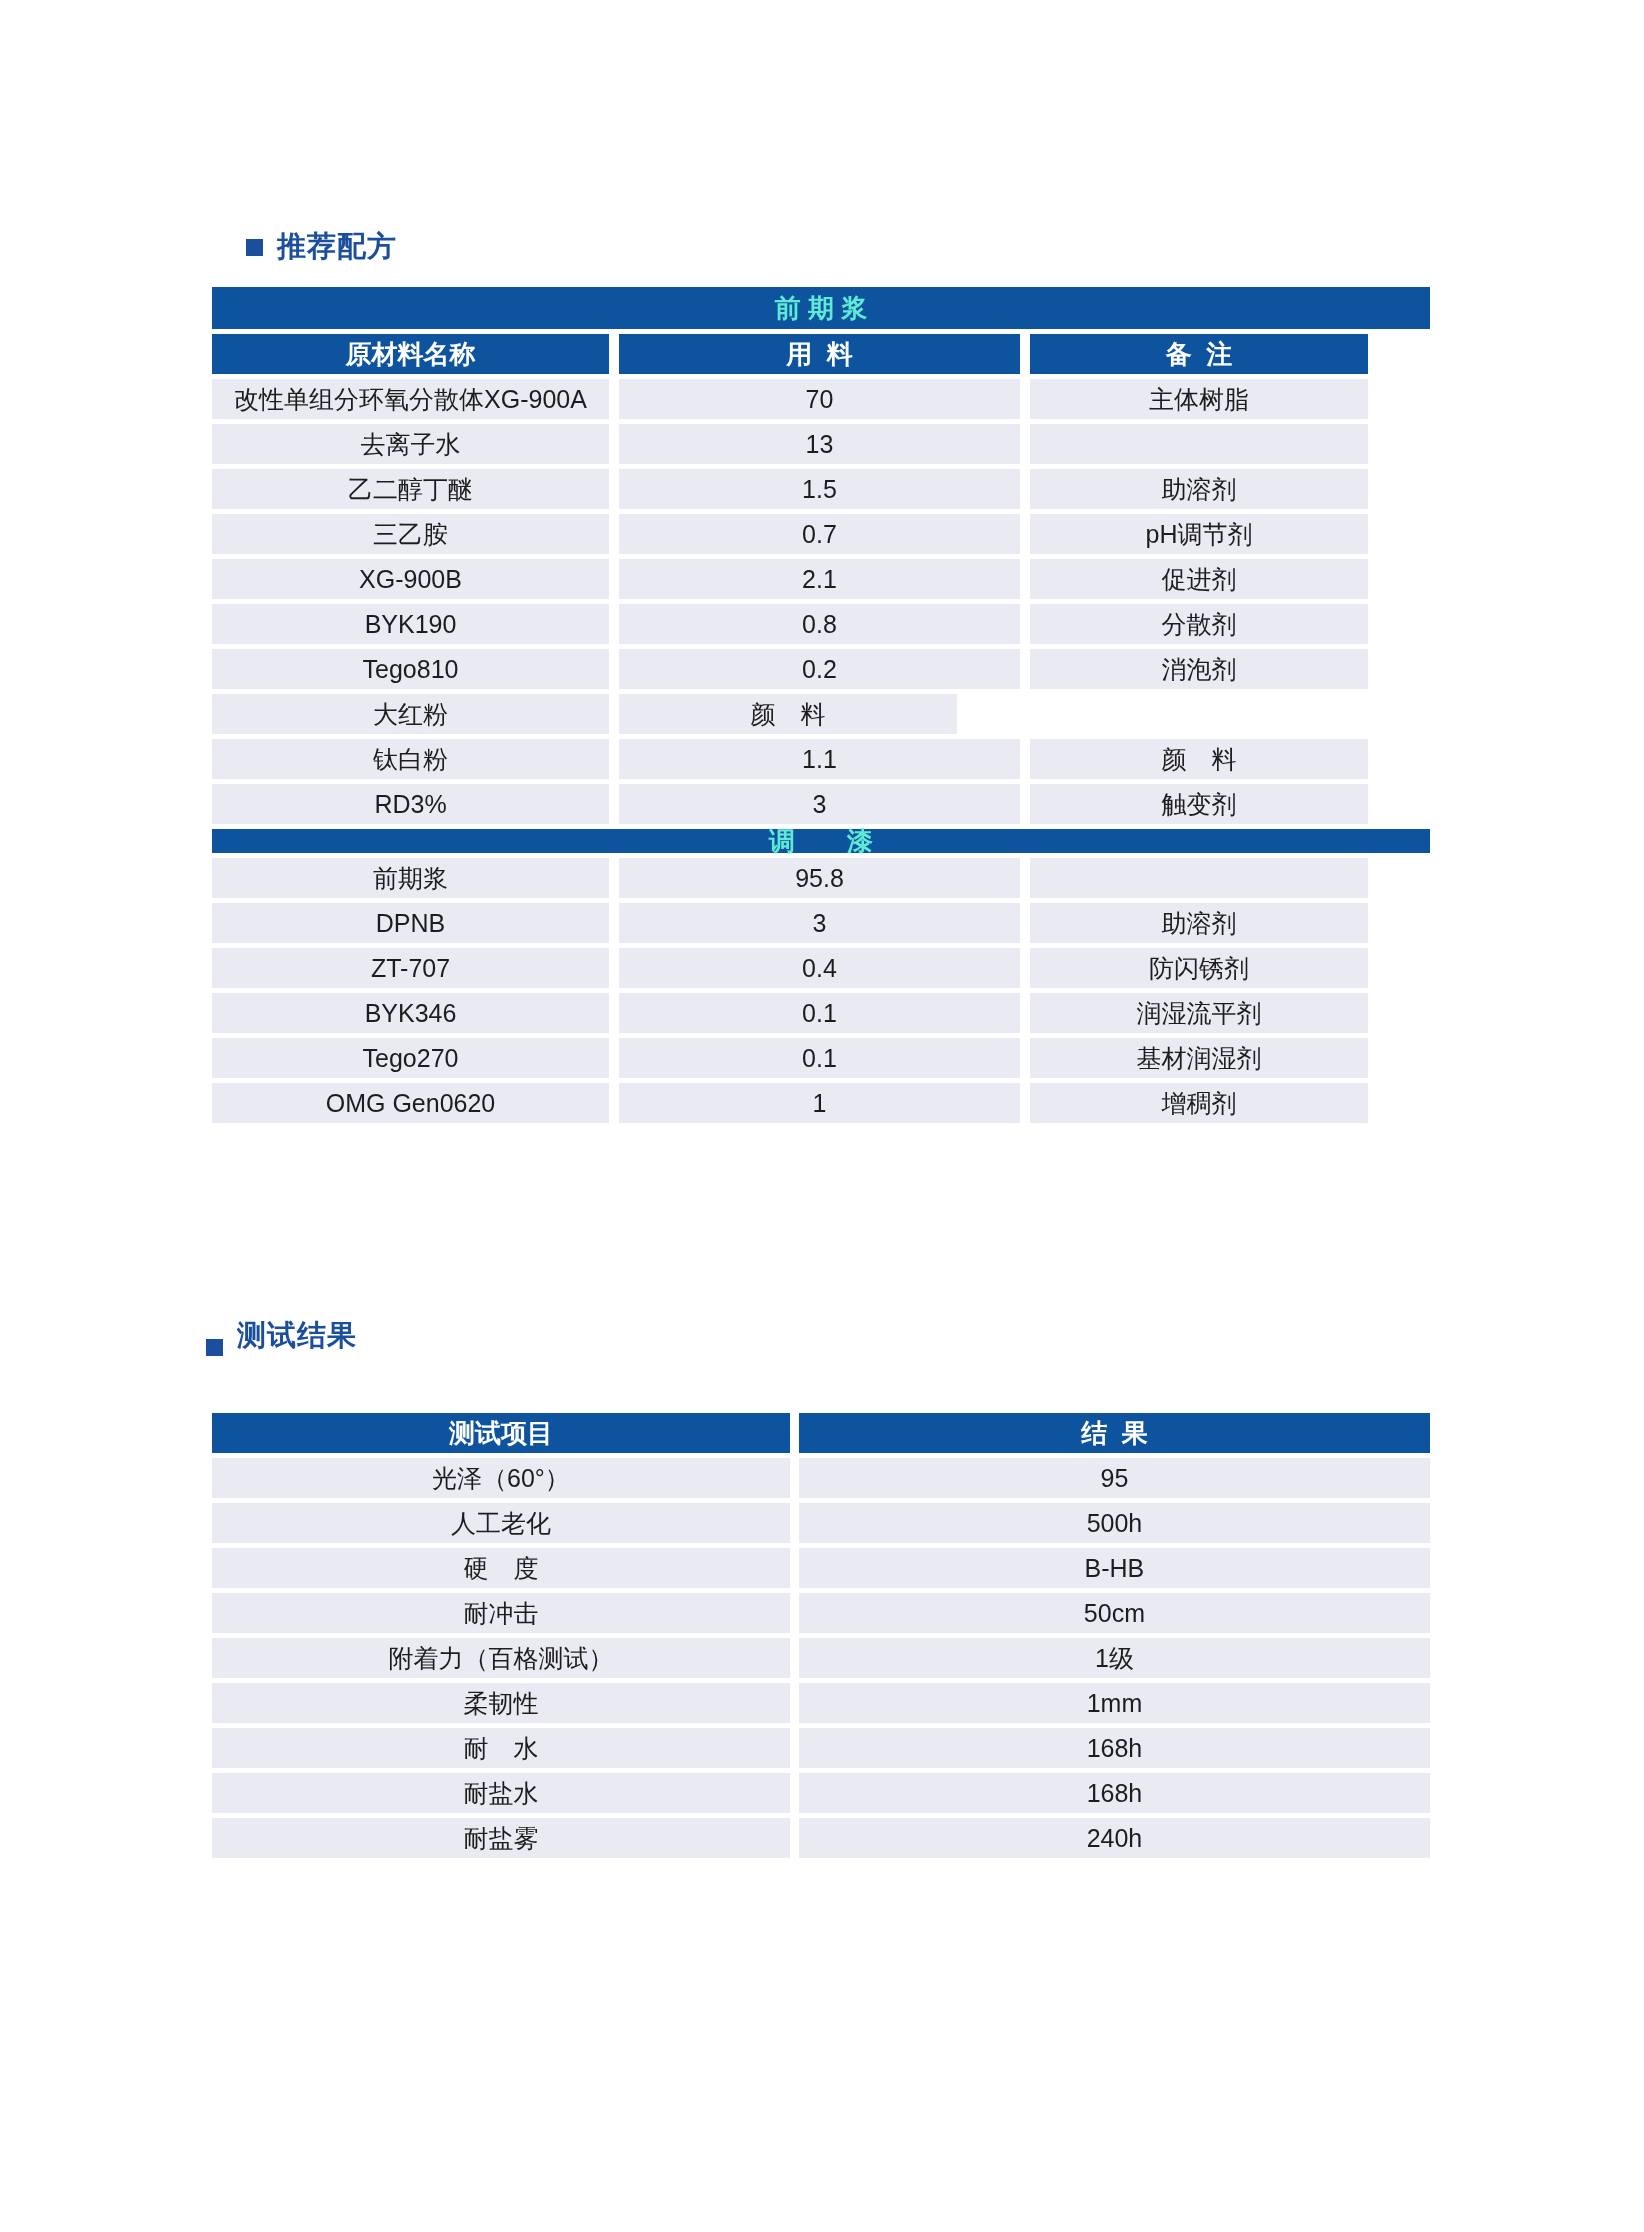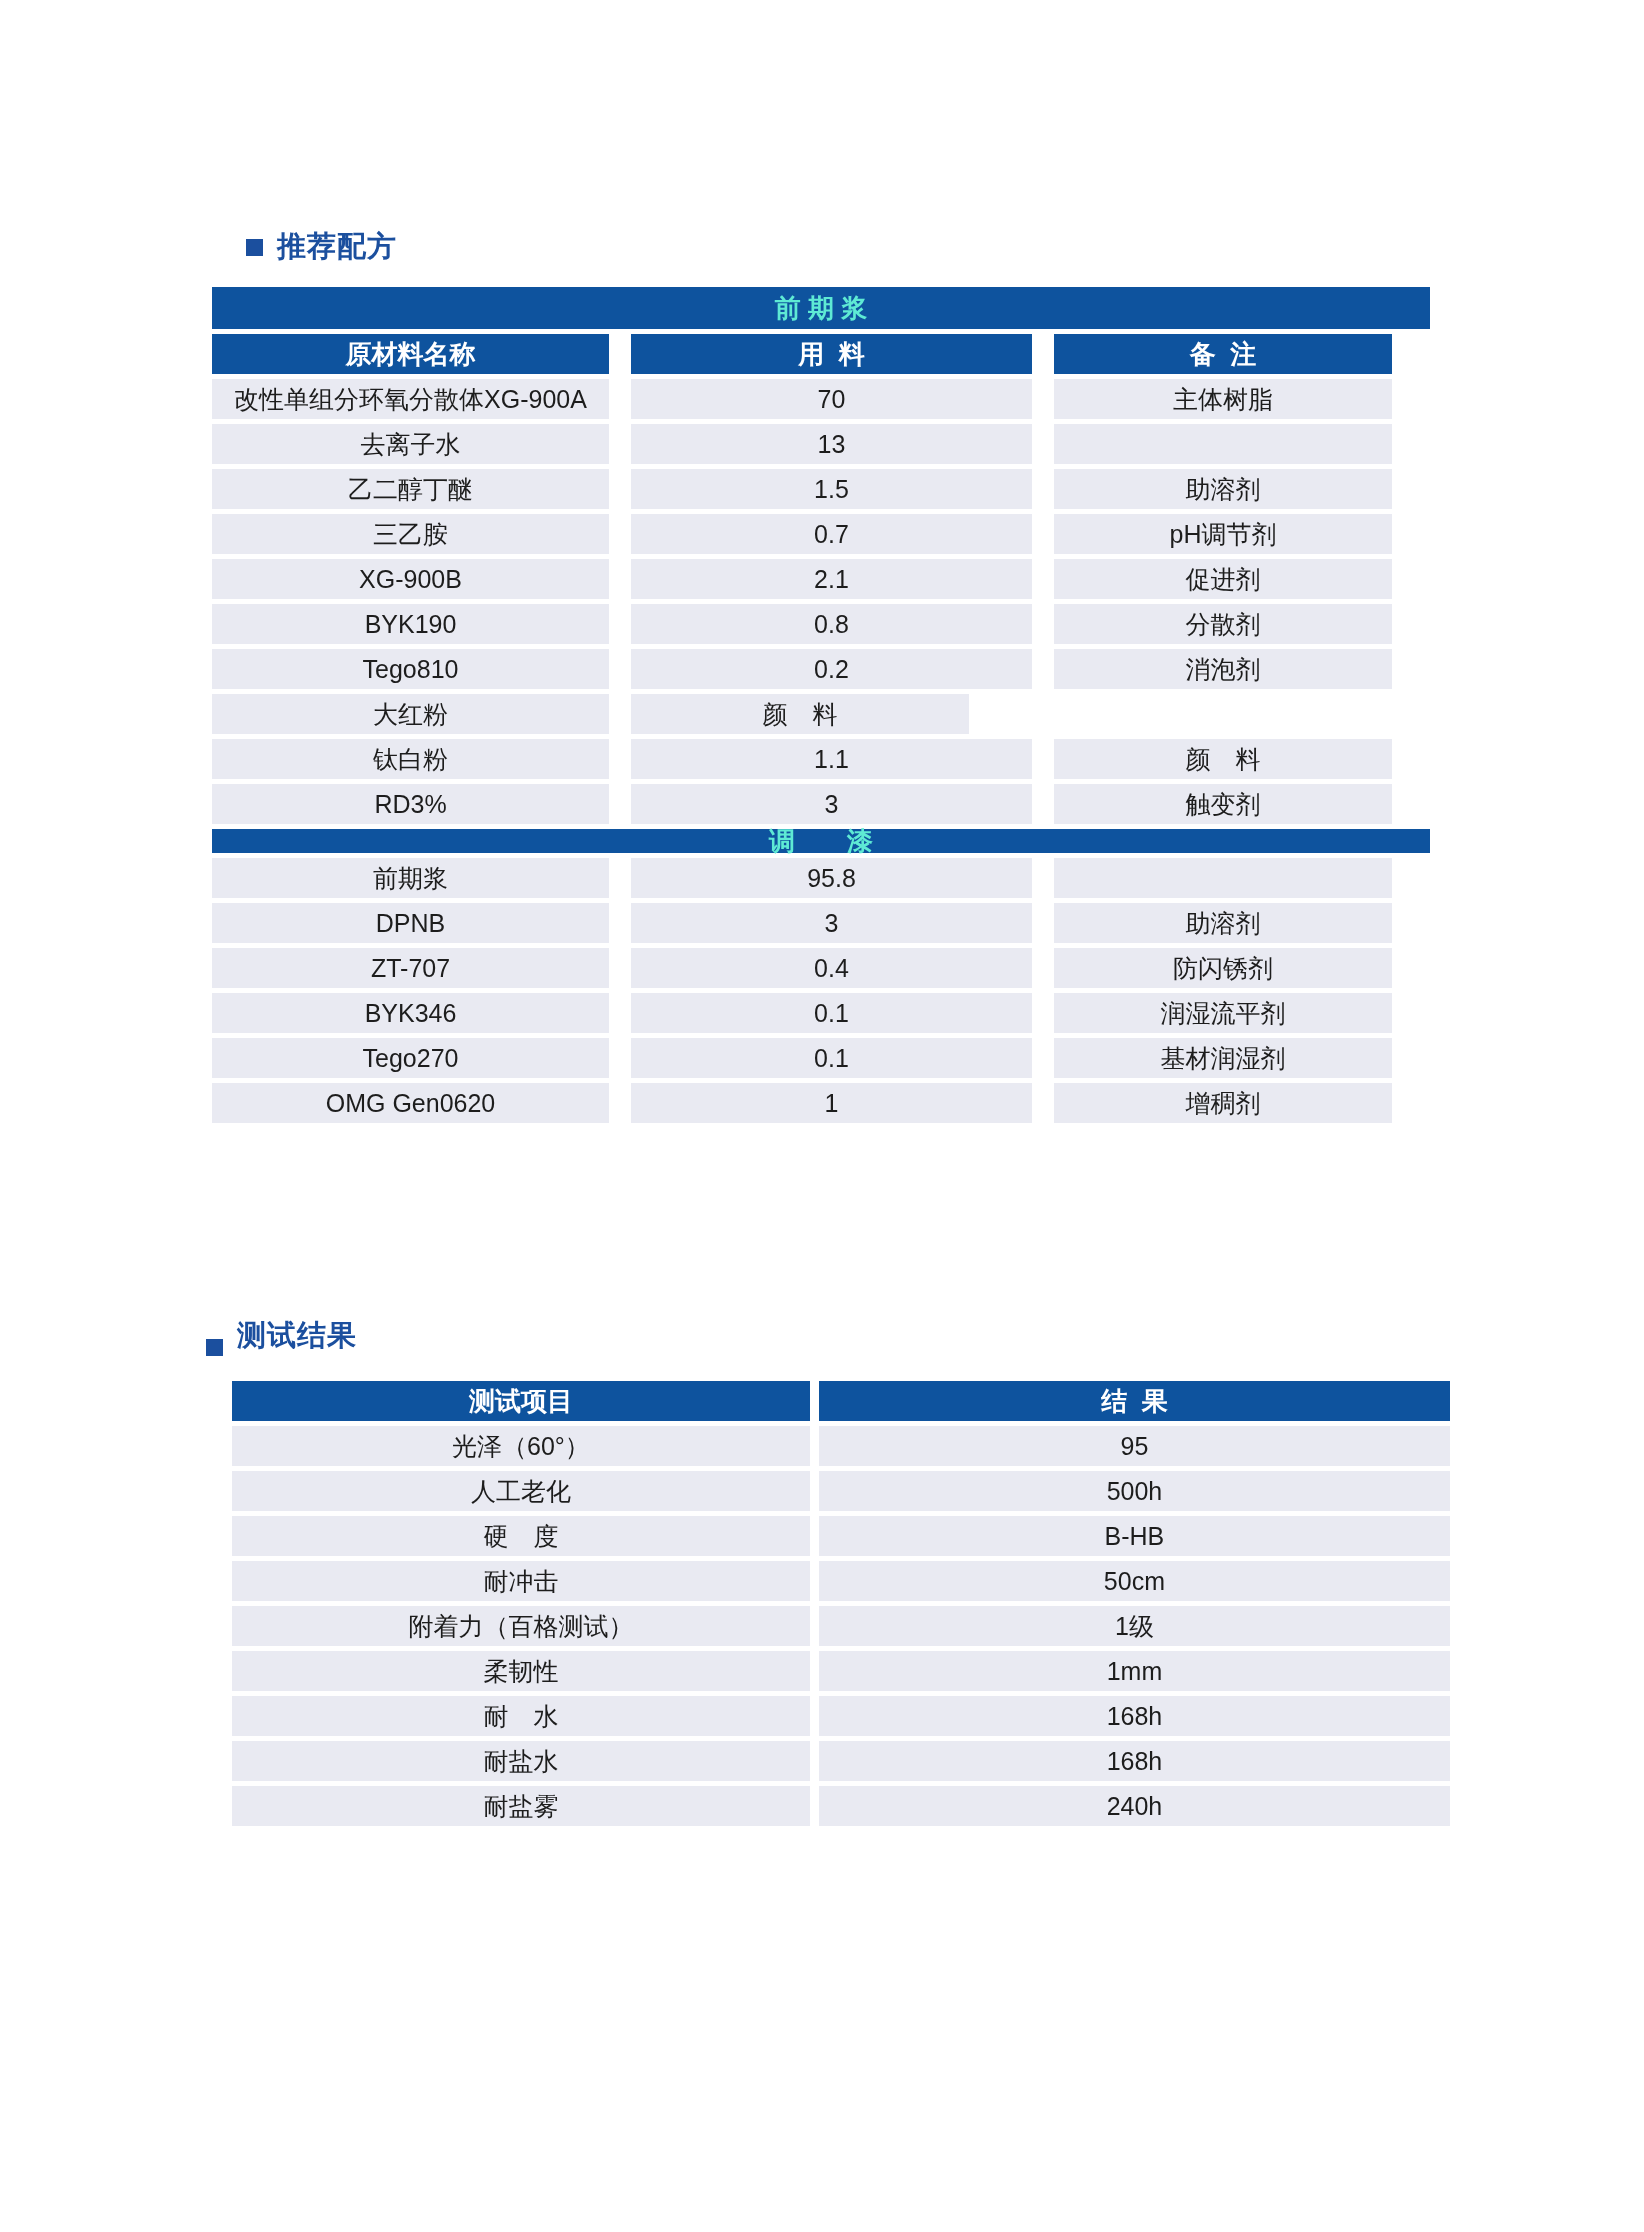--- a/index.html
+++ b/index.html
@@ -47,21 +47,21 @@
     align-items:center;
     justify-content:center;
     font-size:26px;
     font-weight:bold;
     white-space:pre;
   }
   .band.h42{height:42px;}
   .band.h40{height:24px;}
   .row{
     display:flex;
-    column-gap:22px;
+    column-gap:10px;
   }
   .t2 .row{column-gap:9px;}
   .cell{
     height:40px;
     display:flex;
     align-items:center;
     justify-content:center;
     white-space:pre;
   }
   .head{
@@ -184,21 +184,21 @@
       <div class="cell data w3">增稠剂</div>
     </div>
 
   </div>
 
   <div class="section-title" style="top:1320px;align-items:flex-end;">
     <div class="bullet"></div>
     <div class="txt">测试结果</div>
   </div>
 
-  <div class="tbl t2" style="top:1381px;margin-left:20px;">
+  <div class="tbl t2" style="top:1413px;">
 
     <div class="row">
       <div class="cell head wa">测试项目</div>
       <div class="cell head wb">结  果</div>
     </div>
 
     <div class="row">
       <div class="cell data wa">光泽（60°）</div>
       <div class="cell data wb">95</div>
     </div>

